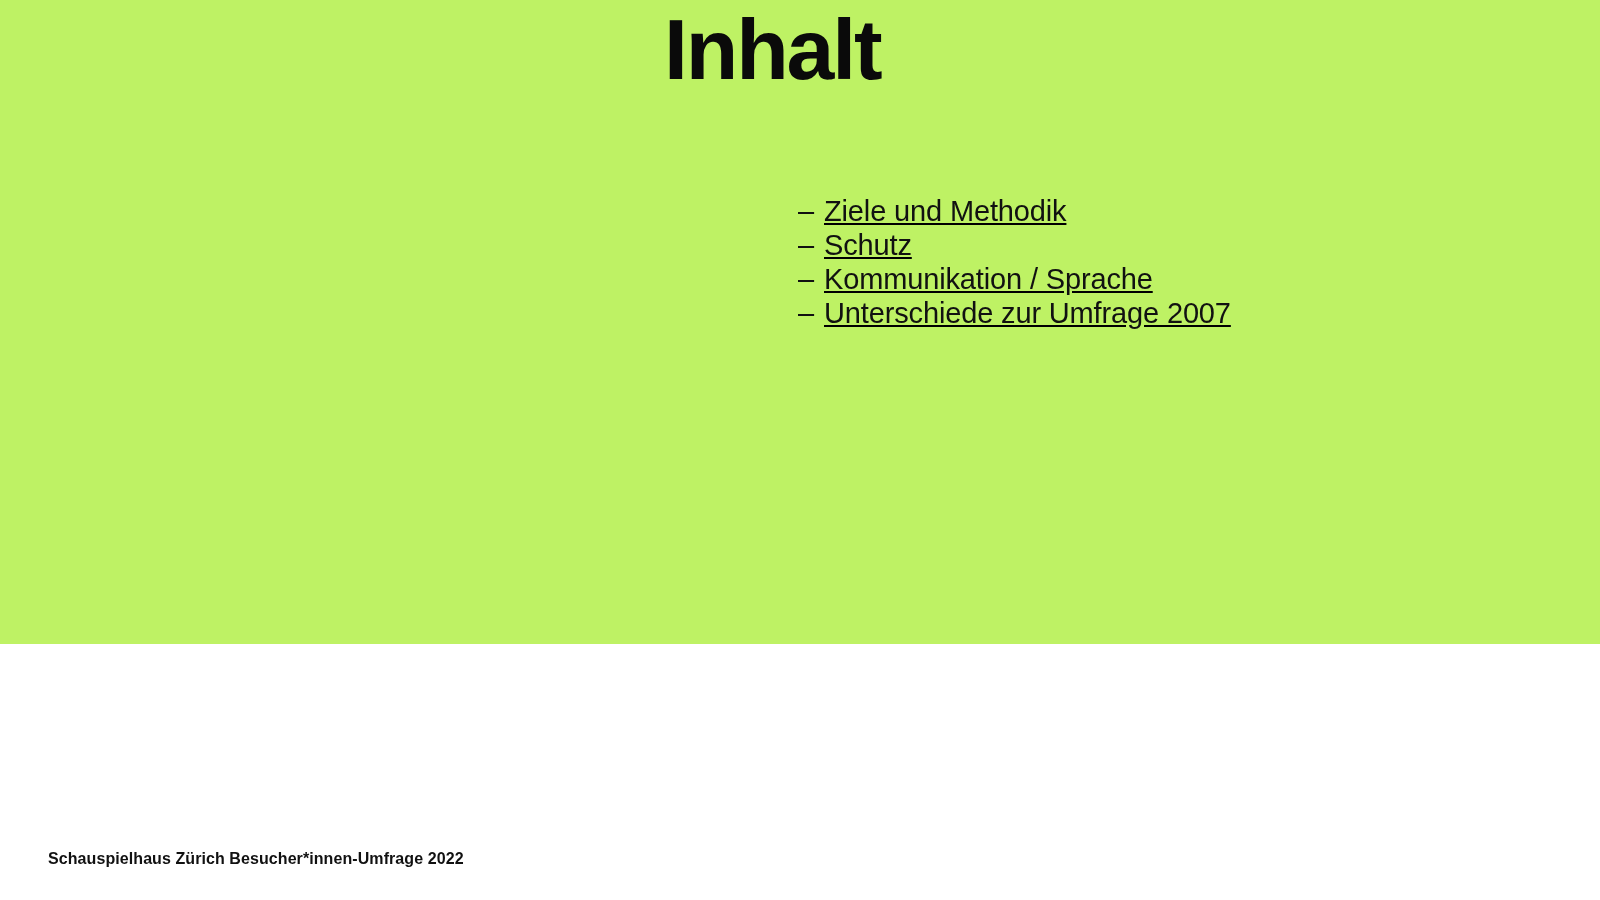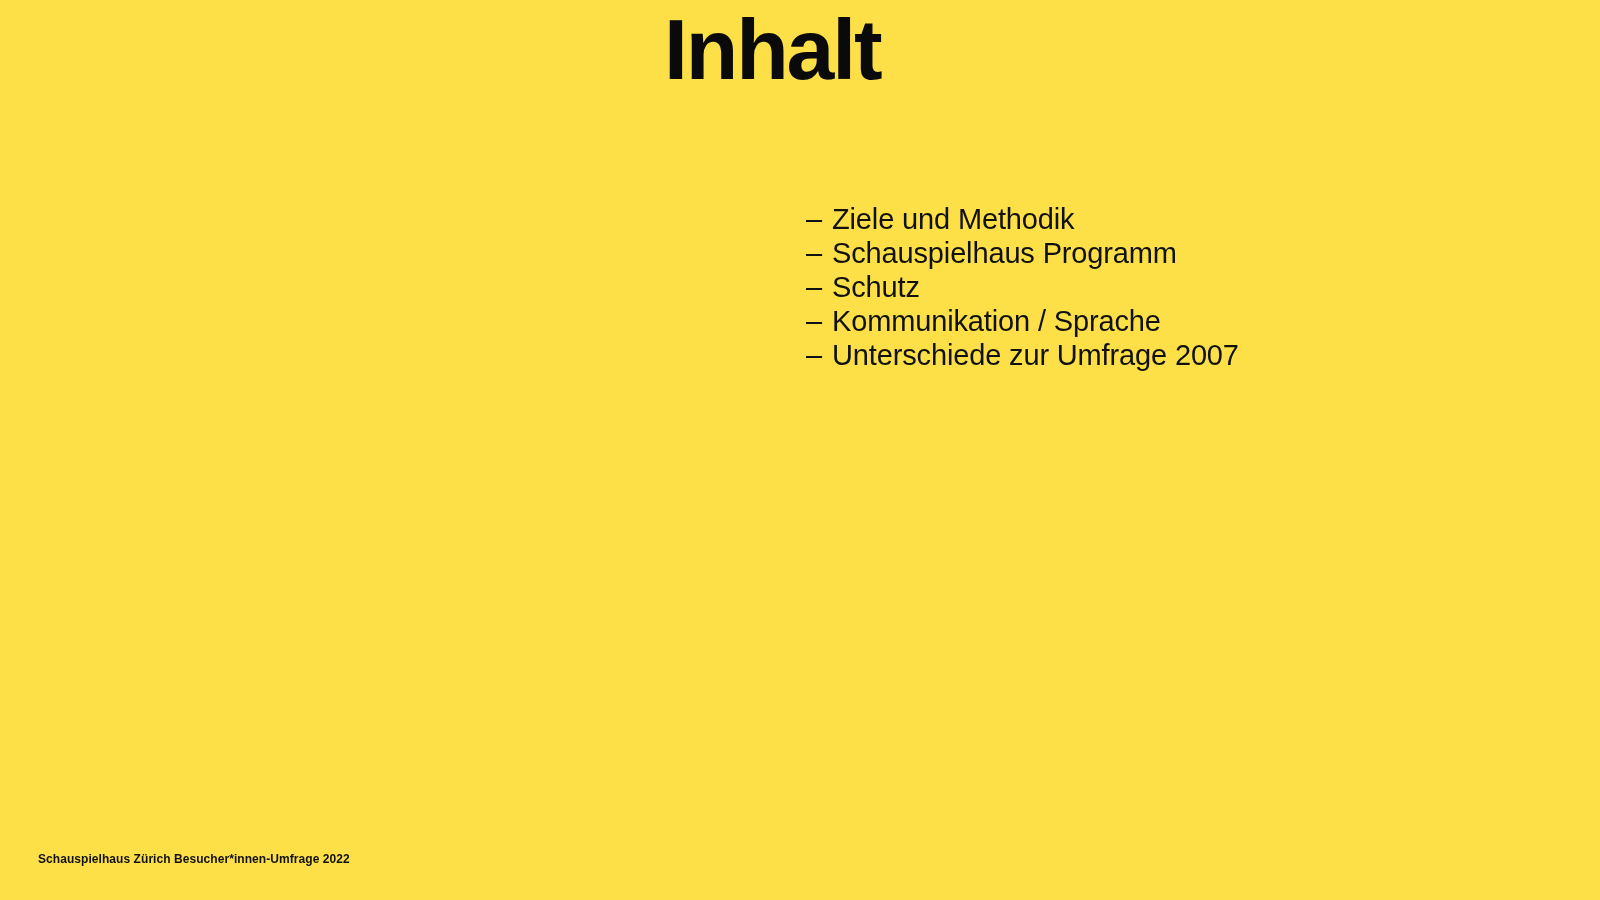--- a/index.html
+++ b/index.html
@@ -16,22 +16,22 @@
     color: #000000;
     overflow: hidden;
     position: relative;
     -webkit-font-smoothing: antialiased;
   }
 
   .slide {
     position: absolute;
     inset: 0;
     width: 1600px;
-    height: 900px;
-    background: #fde047;
+    height: 644px;
+    background: #bef264;
   }
 
   
   .slide-title {
     position: absolute;
     left: 664px;
     top: 4px;
     margin: 0;
     font-family: "Liberation Sans", "DejaVu Sans", sans-serif;
     font-size: 86px;
@@ -40,23 +40,24 @@
     line-height: 1.05;
     color: #0a0a0a;
     white-space: nowrap;
   }
 
   
   .agenda {
     position: absolute;
     left: 794px;
     top: 190px;
-    margin: 12px;
+    margin: 4px;
     padding: 0;
     list-style: none;
+    text-decoration: underline;
   }
 
   .agenda-item {
     font-family: "Liberation Sans", "DejaVu Sans", sans-serif;
     font-size: 29px;
     font-weight: 400;
     line-height: 34px;
     letter-spacing: -0.005em;
     color: #111111;
     white-space: nowrap;
@@ -69,24 +70,24 @@
     color: #111111;
   }
 
   .agenda-label {
     display: inline;
   }
 
   
   .footer {
     position: absolute;
-    left: 38px;
+    left: 48px;
     top: 852px;
     font-family: "Liberation Sans", "DejaVu Sans", sans-serif;
-    font-size: 12px;
+    font-size: 16px;
     font-weight: 700;
     letter-spacing: 0.005em;
     line-height: 14px;
     color: #111111;
     white-space: nowrap;
   }
 </style>
 </head>
 <body>
 
@@ -95,23 +96,20 @@
   <h1 class="slide-title">Inhalt</h1>
 
   <ul class="agenda">
 
     <li class="agenda-item">
       <span class="agenda-dash">–</span><span class="agenda-label">Ziele und Methodik</span>
     </li>
 
 
 
-    <li class="agenda-item">
-      <span class="agenda-dash">–</span><span class="agenda-label">Schauspielhaus Programm</span>
-    </li>
 
 
     <li class="agenda-item">
       <span class="agenda-dash">–</span><span class="agenda-label">Schutz</span>
     </li>
 
     <li class="agenda-item">
       <span class="agenda-dash">–</span><span class="agenda-label">Kommunikation / Sprache</span>
     </li>
 

